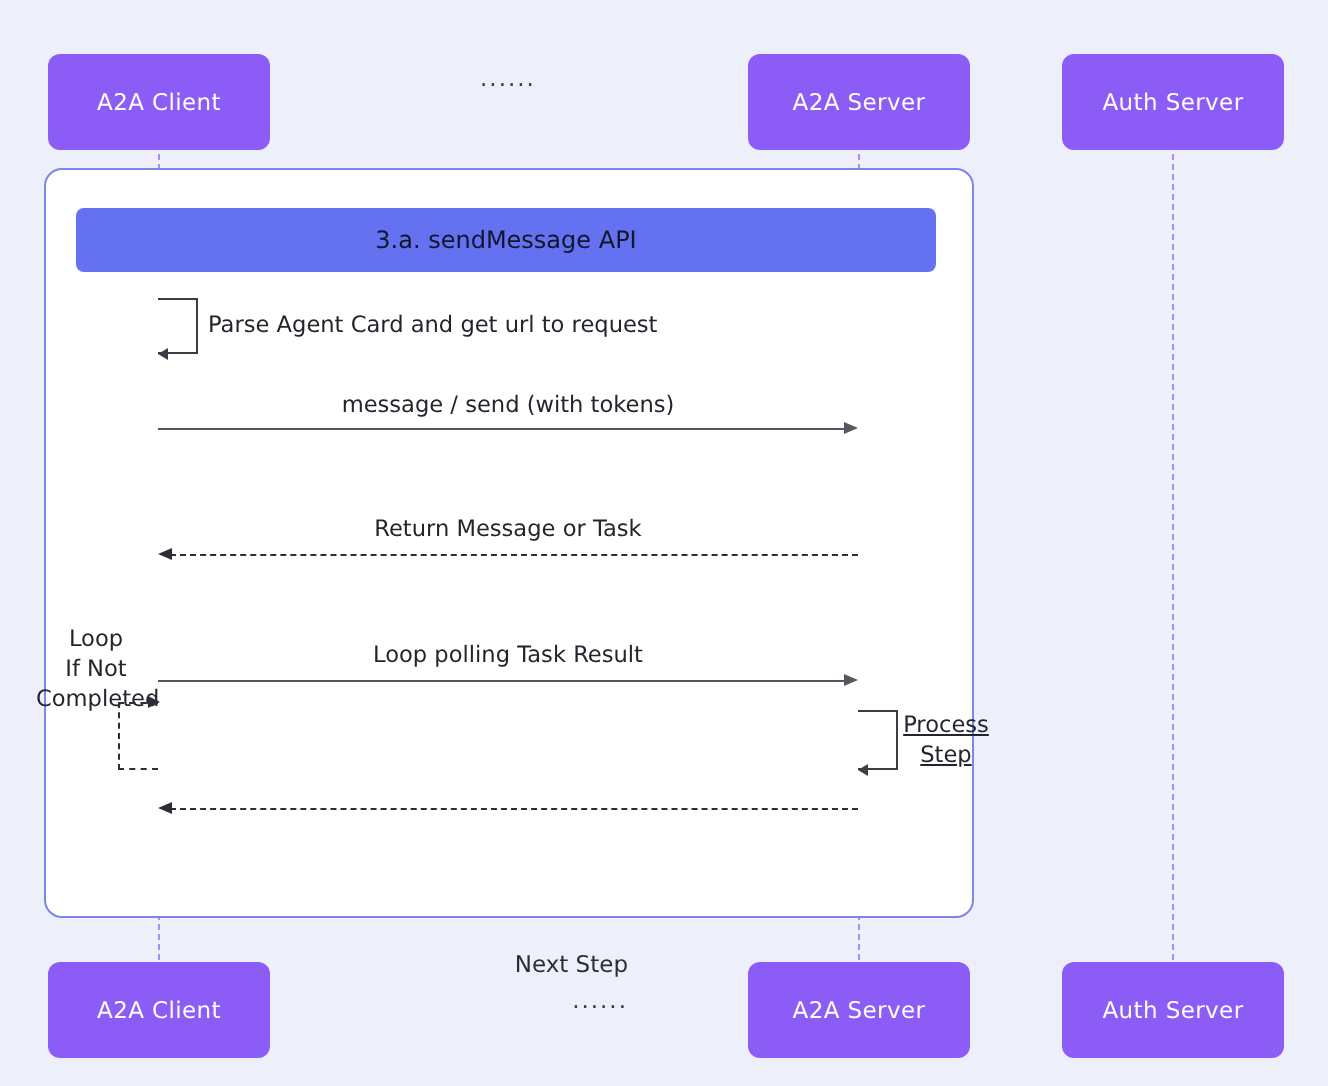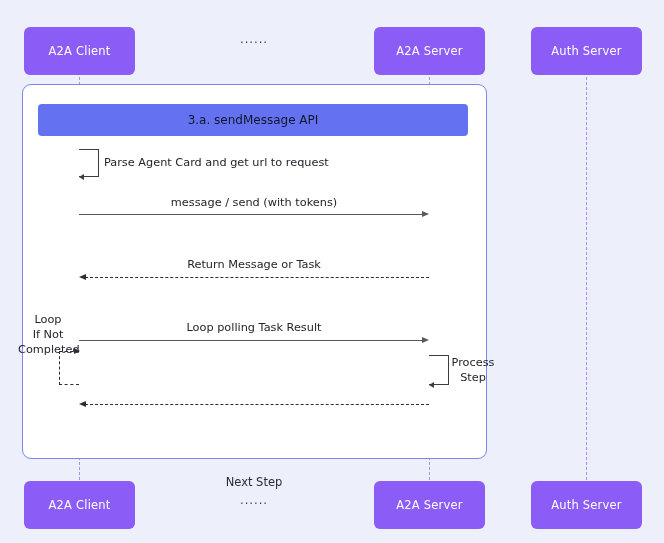--- a/index.html
+++ b/index.html
@@ -189,29 +189,29 @@
   <div class="msg-label" style="left:79px; top:321px; width:350px;">Loop polling Task Result</div>
   <div class="msg-line solid-line" style="left:79px; top:340px; width:344px;"></div>
   <div class="arrow-right" style="left:422px; top:336.5px;"></div>
 
   <div class="selfloop-dashed full" style="left:59px; top:351px; width:20px; height:34px; border-right:none;"></div>
   <div class="selfloop-dashed" style="left:59px; top:351px; width:20px; height:0; border-bottom:none; border-left:none;"></div>
   <div class="arrow-right" style="left:74px; top:348px; border-left-color:#2d2d35; border-left-width:6px; border-top-width:3px; border-bottom-width:3px;"></div>
 
   <div class="selfloop" style="left:429px; top:355px; width:20px; height:30px;"></div>
   <div class="arrow-left small" style="left:429px; top:381.5px; border-right-color:#3c3c45;"></div>
-  <div class="selfloop-label" style="left:450px; top:355px; width:46px;">
+  <div class="selfloop-label" style="left:450px; top:355px; width:46px;text-decoration:underline;">
     <div>Process</div>
     <div>Step</div>
   </div>
 
   <div class="msg-line dashed-line" style="left:85px; top:404px; width:344px;"></div>
   <div class="arrow-left" style="left:79px; top:400.5px;"></div>
 
-  <div class="steplabel" style="left:194px; top:475px; width:120px;">
+  <div class="steplabel" style="left:194px; top:475px; width:120px;text-align:right;">
     <div>Next Step</div>
     <div class="dots" style="margin-top:5px;">......</div>
   </div>
 
   <div class="participant" style="left:24px; top:481px; width:111px;">
     <span>A2A Client</span>
   </div>
   <div class="participant" style="left:374px; top:481px; width:111px;">
     <span>A2A Server</span>
   </div>

